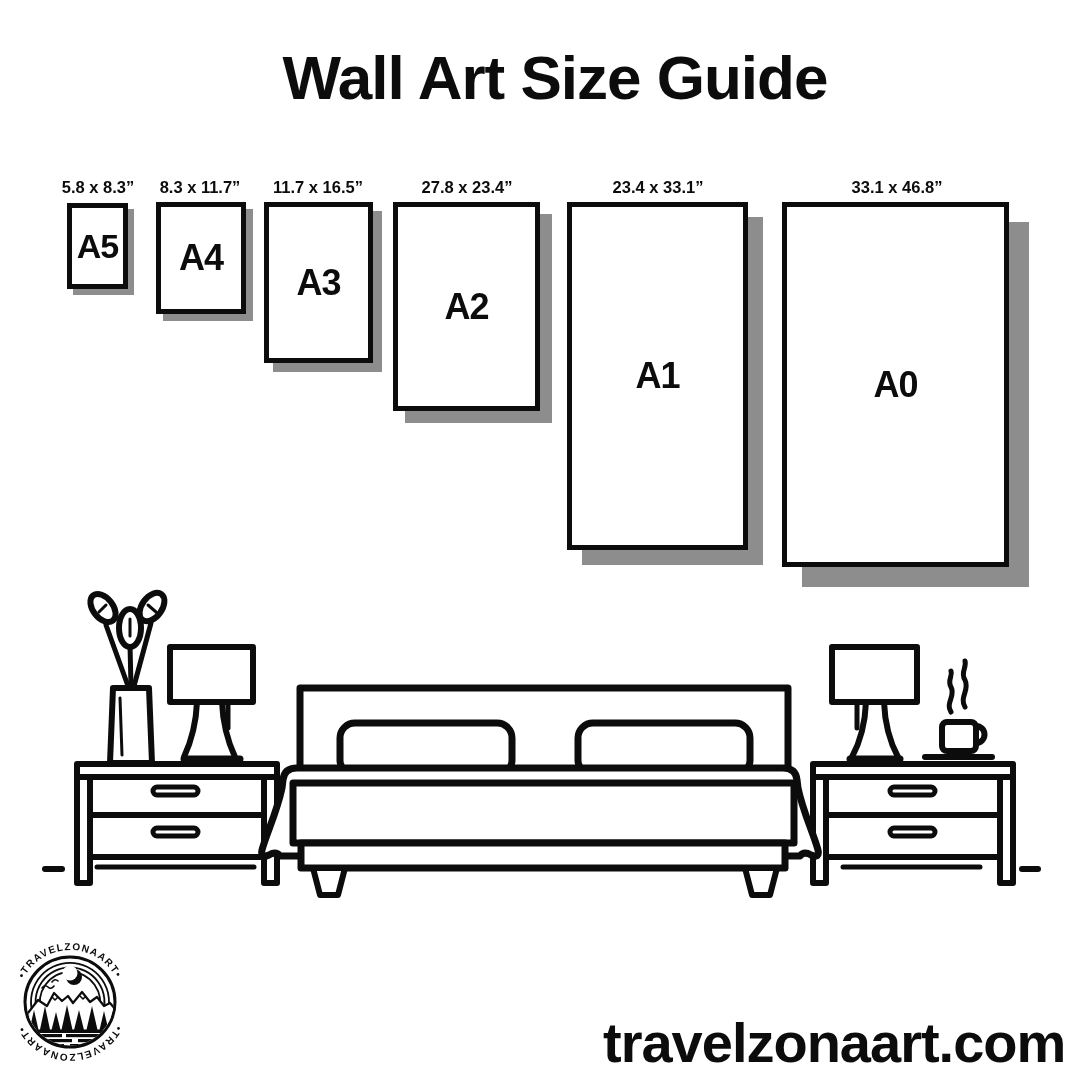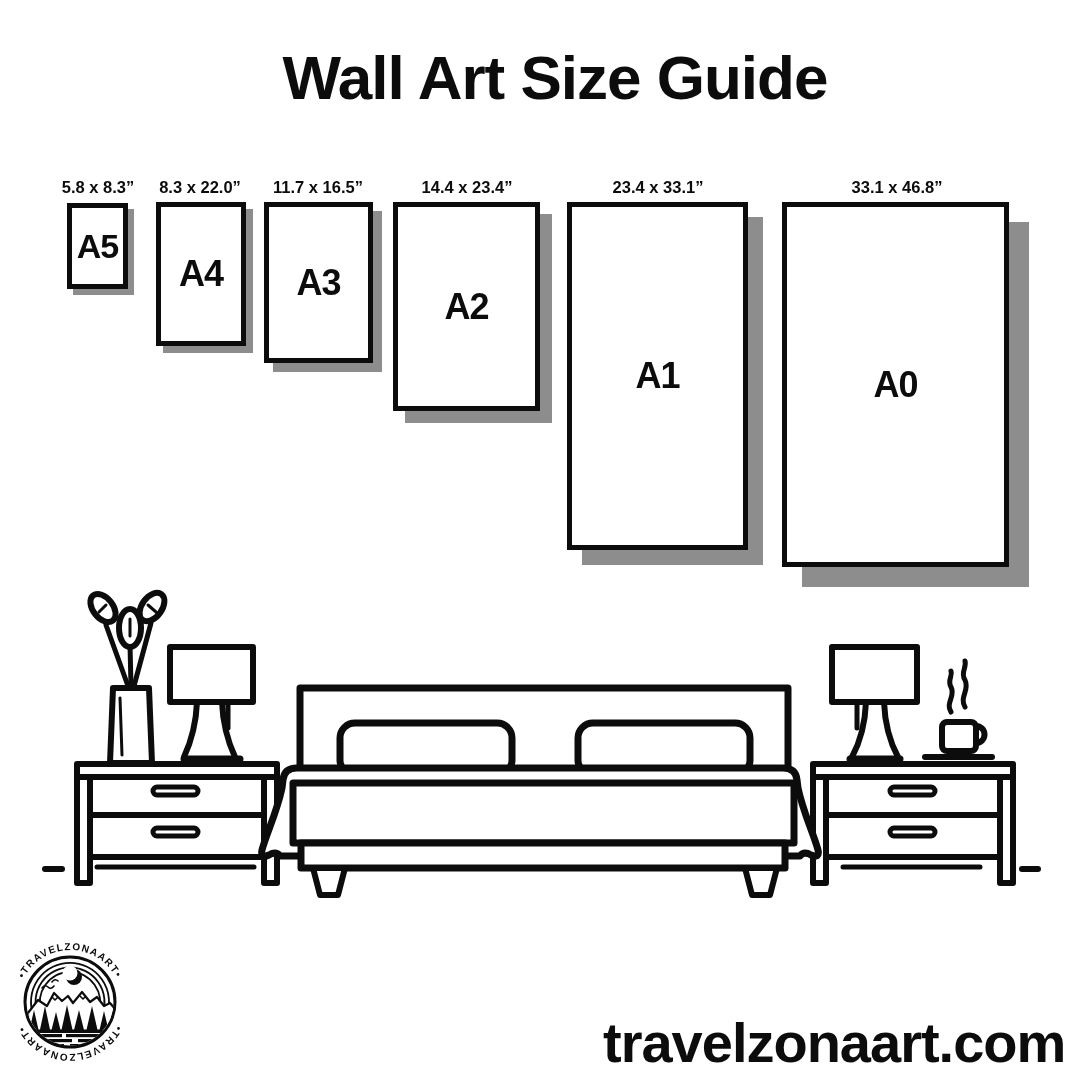--- a/index.html
+++ b/index.html
@@ -8,21 +8,21 @@
   .abs{position:absolute;}
   
   #title{left:0;top:42px;width:1080px;text-align:center;
          font-size:62px;font-weight:bold;letter-spacing:-1px;padding-left:15px;}
   
   .frame{position:absolute;background:#ffffff;border:5px solid #0c0c0c;box-sizing:border-box;
          display:flex;align-items:center;justify-content:center;}
   .frame .code{font-weight:bold;font-size:36px;letter-spacing:-1px;}
   .f-a5{left:67px; top:203px;width:61px; height:86px; box-shadow:6px 6px 0 #8d8d8d;}
   .f-a5 .code{font-size:34px;}
-  .f-a4{left:156px;top:202px;width:90px; height:144px;box-shadow:7px 7px 0 #8d8d8d;}
+  .f-a4{left:156px;top:202px;width:90px; height:112px;box-shadow:7px 7px 0 #8d8d8d;}
   .f-a3{left:264px;top:202px;width:109px;height:161px;box-shadow:9px 9px 0 #8d8d8d;}
   .f-a2{left:393px;top:202px;width:147px;height:209px;box-shadow:12px 12px 0 #8d8d8d;}
   .f-a1{left:567px;top:202px;width:181px;height:348px;box-shadow:15px 15px 0 #8d8d8d;}
   .f-a0{left:782px;top:202px;width:227px;height:365px;box-shadow:20px 20px 0 #8d8d8d;}
   .lab{position:absolute;top:178px;width:140px;height:20px;text-align:center;
        font-size:16.5px;font-weight:bold;white-space:nowrap;}
   .l-a5{left:28px;} .l-a4{left:130px;} .l-a3{left:248px;}
   .l-a2{left:397px;} .l-a1{left:588px;} .l-a0{left:827px;}
   
   #room{left:0;top:585px;}
@@ -36,23 +36,23 @@
   
   #site{left:603px;top:1010px;width:450px;text-align:center;
         font-size:56px;font-weight:bold;letter-spacing:-1px;}
 </style>
 </head>
 <body>
 
 <div id="title" class="abs">Wall Art Size Guide</div>
 
 <div class="lab l-a5">5.8 x 8.3”</div>
-<div class="lab l-a4">8.3 x 22.0”</div>
+<div class="lab l-a4">8.3 x 11.7”</div>
 <div class="lab l-a3">11.7 x 16.5”</div>
-<div class="lab l-a2">14.4 x 23.4”</div>
+<div class="lab l-a2">27.8 x 23.4”</div>
 <div class="lab l-a1">23.4 x 33.1”</div>
 <div class="lab l-a0">33.1 x 46.8”</div>
 
 <div class="frame f-a5">
     <span class="code">A5</span>
   </div>
 <div class="frame f-a4">
     <span class="code">A4</span>
   </div>
 <div class="frame f-a3">

